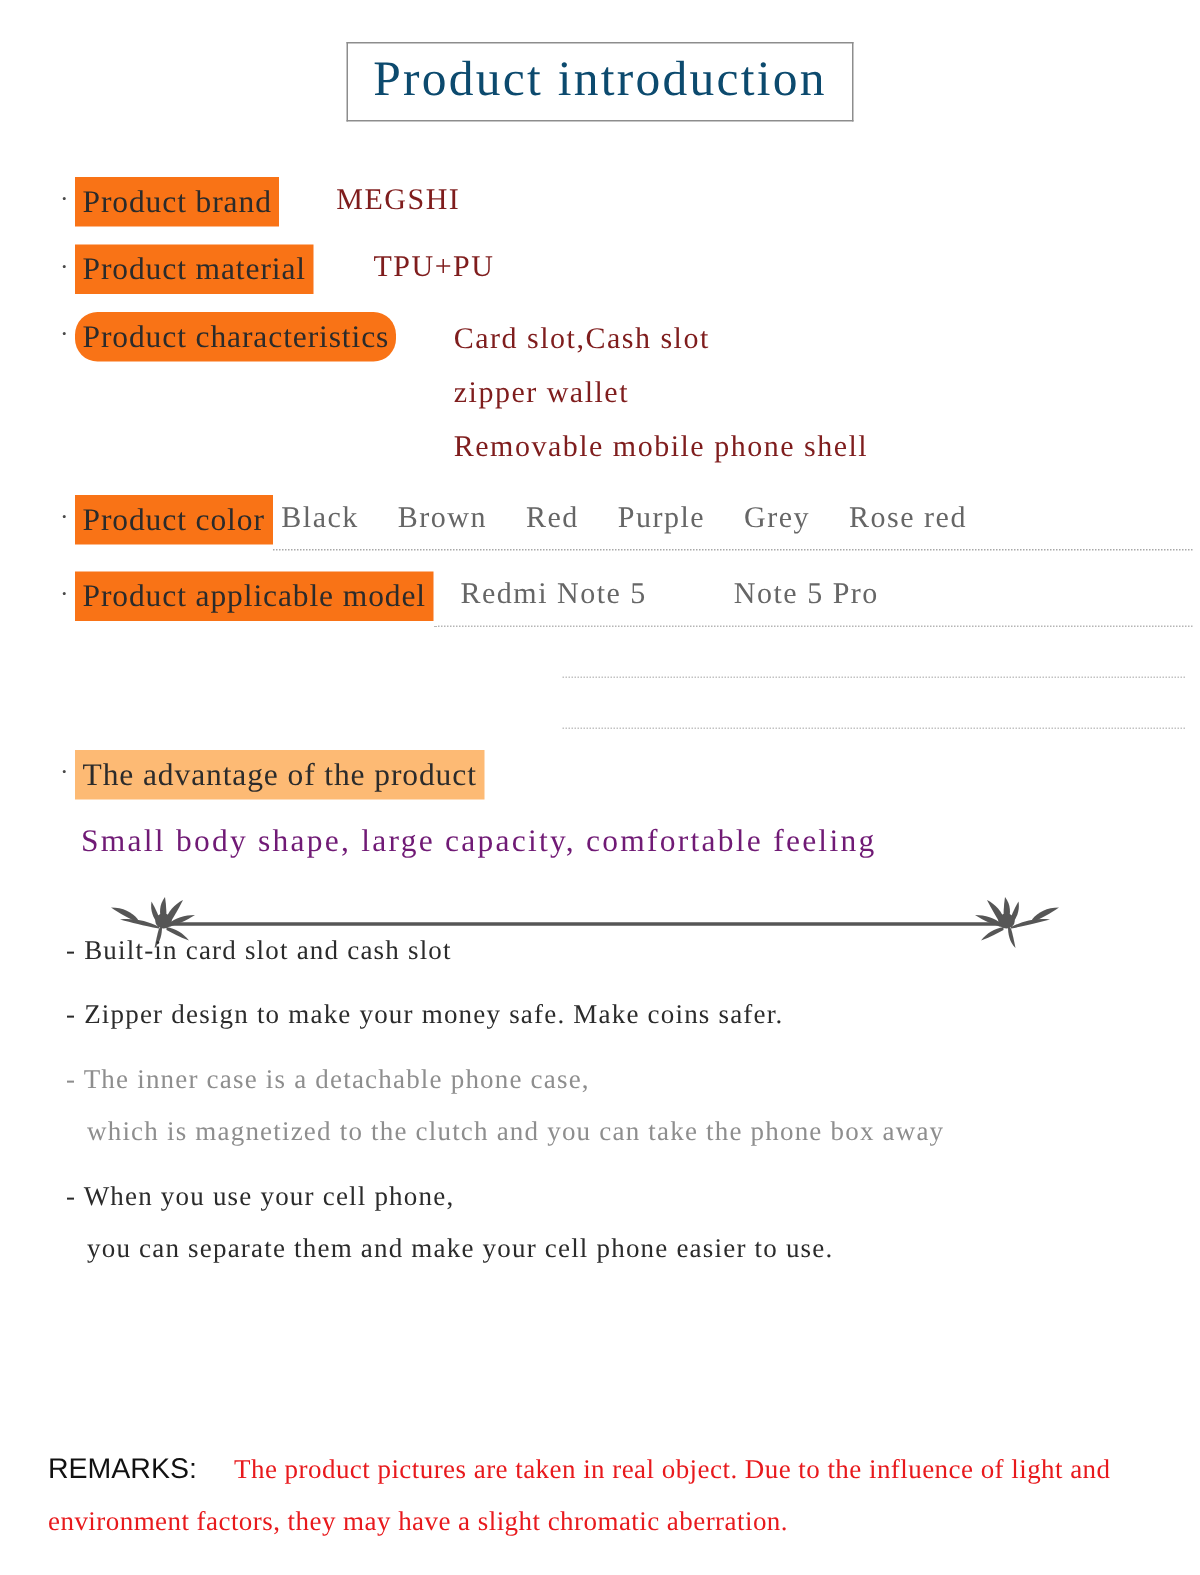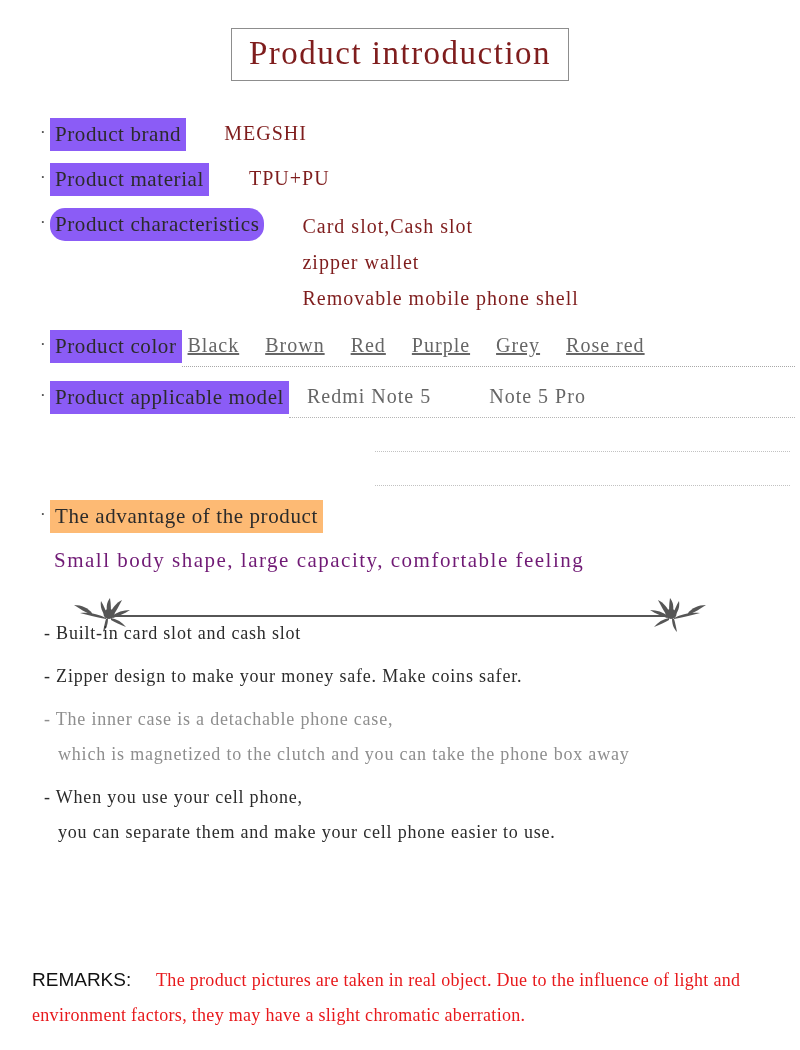--- a/index.html
+++ b/index.html
@@ -44,21 +44,21 @@
     top: -1px;
     bottom: -1px;
     width: 1px;
     background: #8d8d8d;
   }
   .title-box::before { left: 0; }
   .title-box::after { right: 0; }
   .title-text {
     font-size: 33px;
     letter-spacing: 1.5px;
-    color: #7f1d1d;
+    color: #0c4a6e;
     line-height: 1.25;
     white-space: nowrap;
   }
 
   
   .specs {
     position: absolute;
     top: 118px;
     left: 40px;
     width: 755px;
@@ -71,21 +71,21 @@
   }
   .bullet-dot {
     width: 10px;
     flex: 0 0 10px;
     font-size: 17px;
     line-height: 30px;
     color: #4a4a4a;
     text-align: left;
   }
   .spec-label {
-    background: #8b5cf6;
+    background: #f97316;
     color: #2b2b2b;
     font-size: 21px;
     line-height: 30px;
     padding: 1px 5px 2px 5px;
     letter-spacing: 0.6px;
     white-space: nowrap;
   }
   .spec-value {
     color: #7f1d1d;
     font-size: 20px;
@@ -117,21 +117,20 @@
     gap: 26px;
     padding: 0 0 6px 6px;
     border-bottom: 1px dotted #a8a8a8;
   }
   .color-values .cv {
     color: #666666;
     font-size: 20px;
     letter-spacing: 1px;
     line-height: 30px;
     white-space: nowrap;
-    text-decoration: underline;
   }
 
   
   .row-model { margin-bottom: 0; }
   .model-values {
     position: relative;
     flex: 1 1 auto;
     display: flex;
     align-items: baseline;
     gap: 58px;

